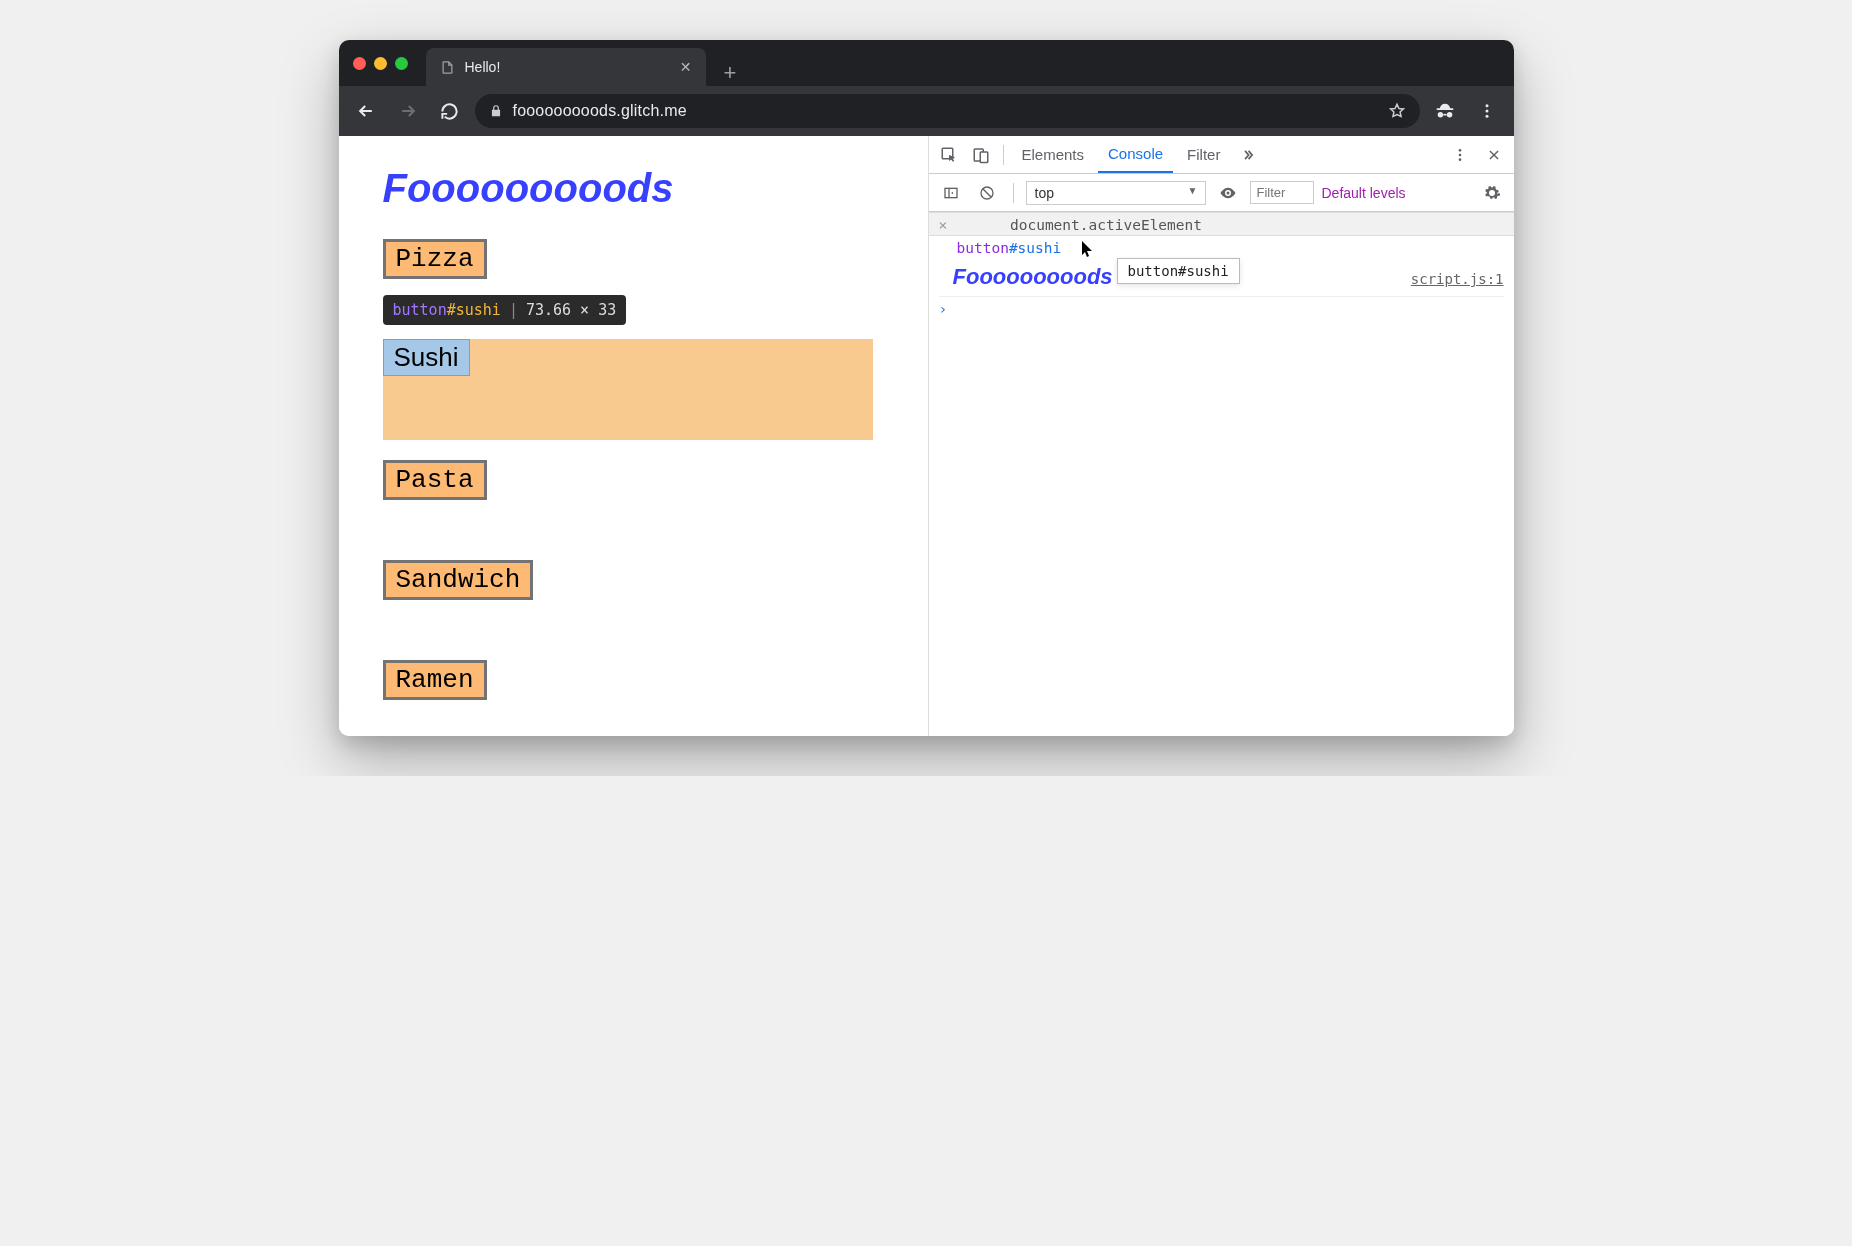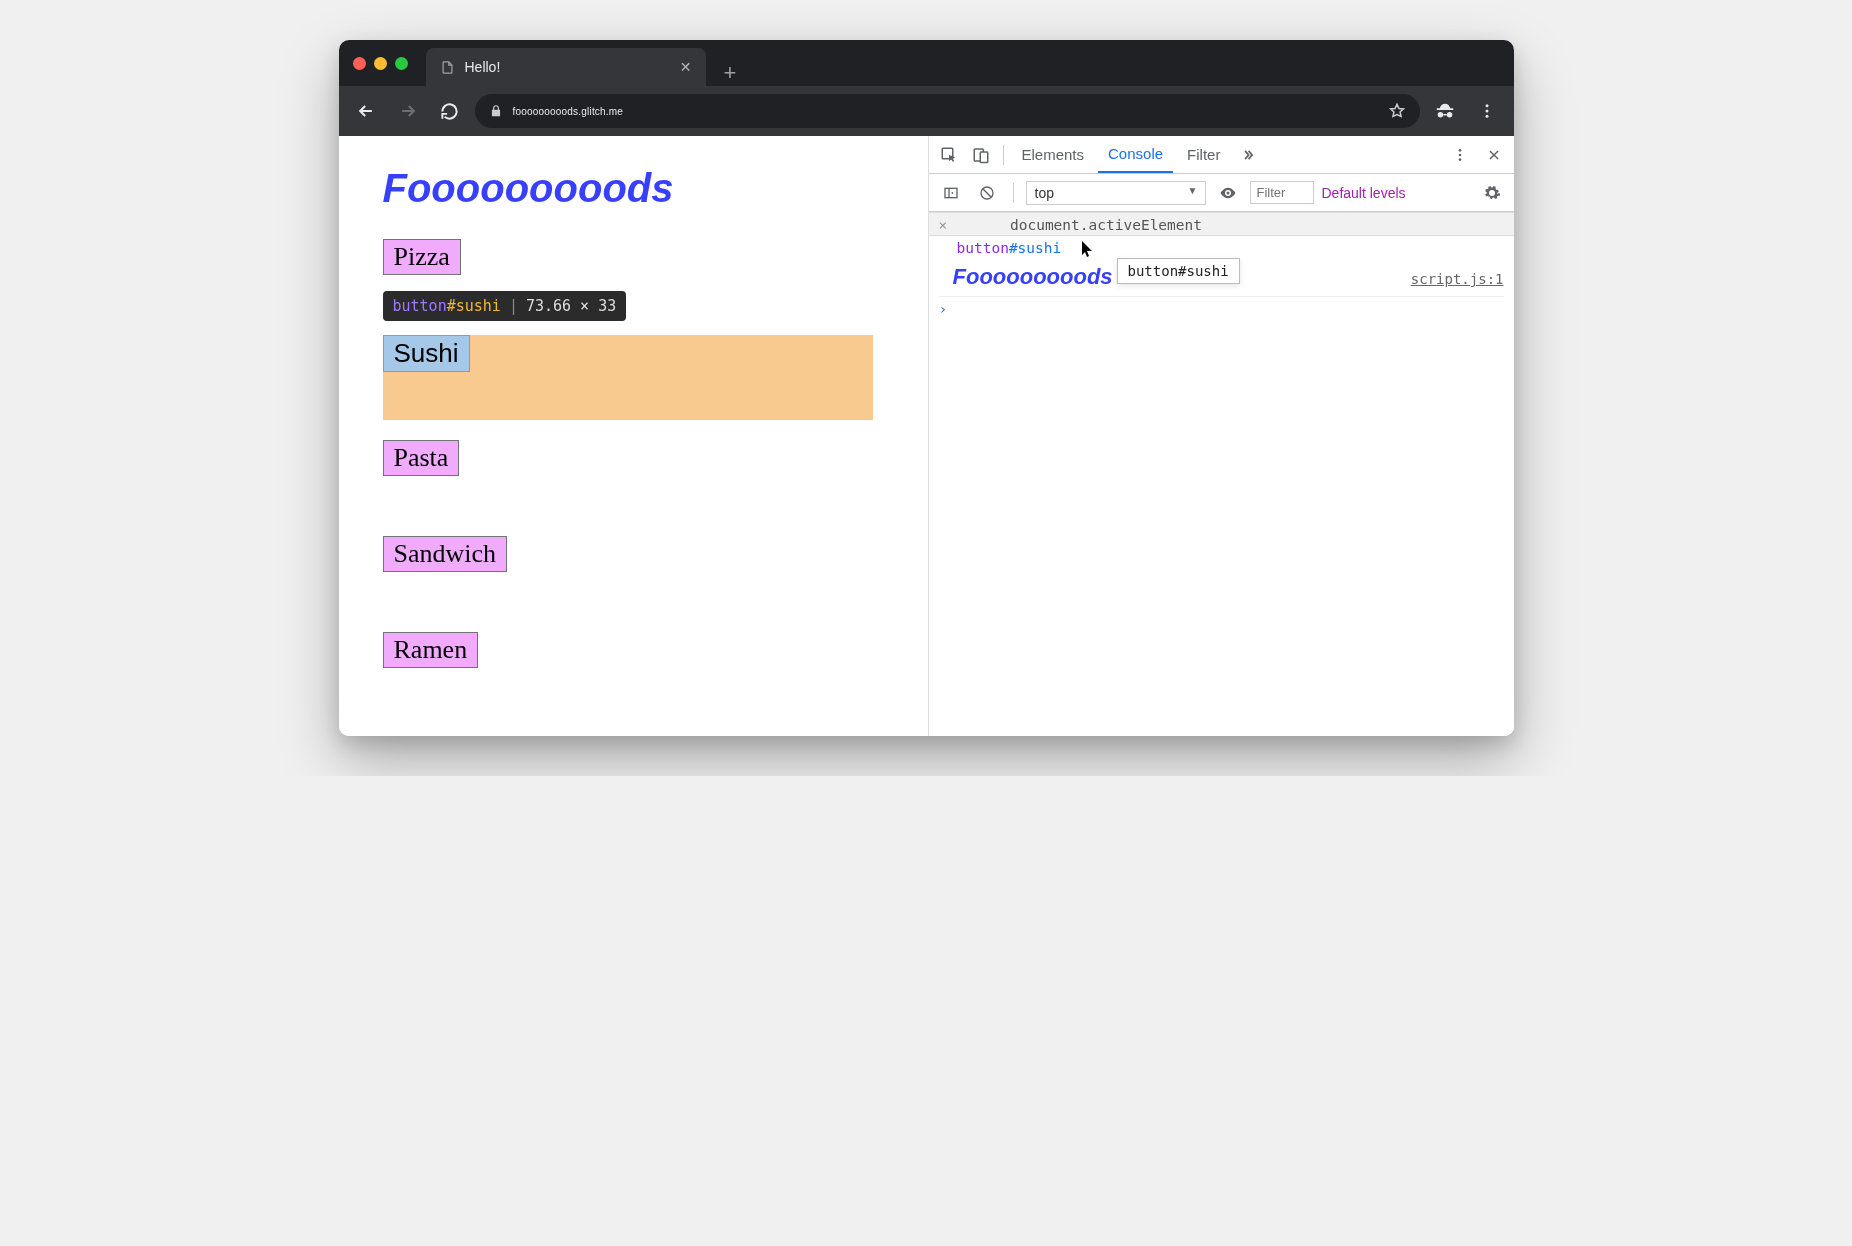--- a/index.html
+++ b/index.html
@@ -50,21 +50,21 @@
   display: flex; align-items: center; padding: 0 10px; gap: 8px;
 }
 .nav-btn {
   width: 34px; height: 34px; display: flex; align-items:center; justify-content:center;
   color: #e8eaed; border-radius: 50%;
 }
 .nav-btn.disabled { color: #6b6e73; }
 .omnibox {
   flex: 1; height: 34px; background: #202124; border-radius: 17px;
   display: flex; align-items: center; padding: 0 14px; color: #e8eaed;
-  font-size: 10px; gap: 10px;
+  font-size: 16px; gap: 10px;
 }
 .omnibox .lock { width: 14px; height: 14px; opacity: .85; }
 .omnibox .url { flex: 1; letter-spacing: .2px; }
 .omnibox .star { opacity: .85; }
 .rbtn { color: #e8eaed; width: 34px; height: 34px; display:flex;align-items:center;justify-content:center; }
 
 
 .content {
   display: flex; height: 600px; background: #fff;
 }
@@ -72,28 +72,28 @@
   width: 590px; padding: 30px 44px; border-right: 1px solid #ddd;
   overflow: hidden;
 }
 .page h1 {
   font-size: 40px; font-weight: 800; font-style: italic;
   color: #3740ff; margin-bottom: 28px;
 }
 .food-item { margin-bottom: 60px; }
 .food-item button {
   font-size: 26px; padding: 2px 10px;
-  background: #f0abfc; border: 1px solid #737373;
-  font-family: Liberation Serif, serif;
+  background: #fdba74; border: 3px solid #737373;
+  font-family: Liberation Mono, monospace;
 }
 .highlight-block {
   margin-bottom: 26px; position: relative;
 }
 .margin-box {
-  background: #f8ca8f; padding-bottom: 48px; width: 490px;
+  background: #f8ca8f; padding-bottom: 64px; width: 490px;
 }
 .inspected-btn {
   font-size: 26px; padding: 2px 10px;
   background: #a6c8e8; border: 1px solid #6fa3d2;
   font-family: inherit;
 }
 .inspect-tooltip {
   position: absolute; top: -44px; left: 0;
   background: #2b2b2b; color: #fff; font-family: ui-monospace, Menlo, Consolas, monospace;
   font-size: 15px; padding: 6px 10px; border-radius: 4px;

